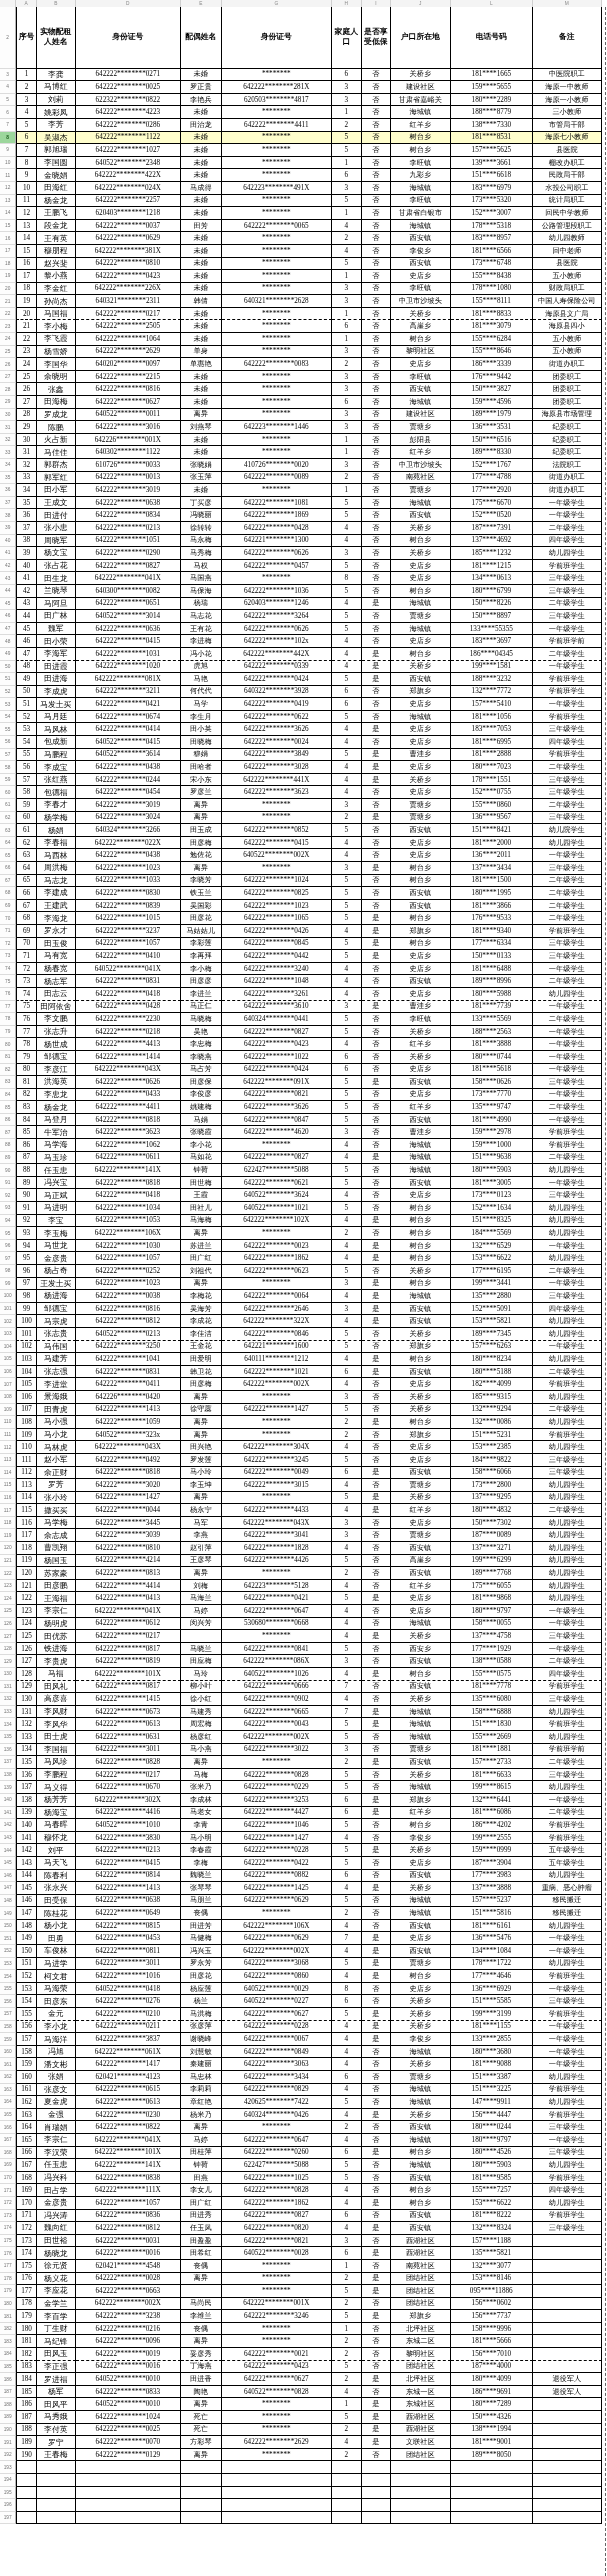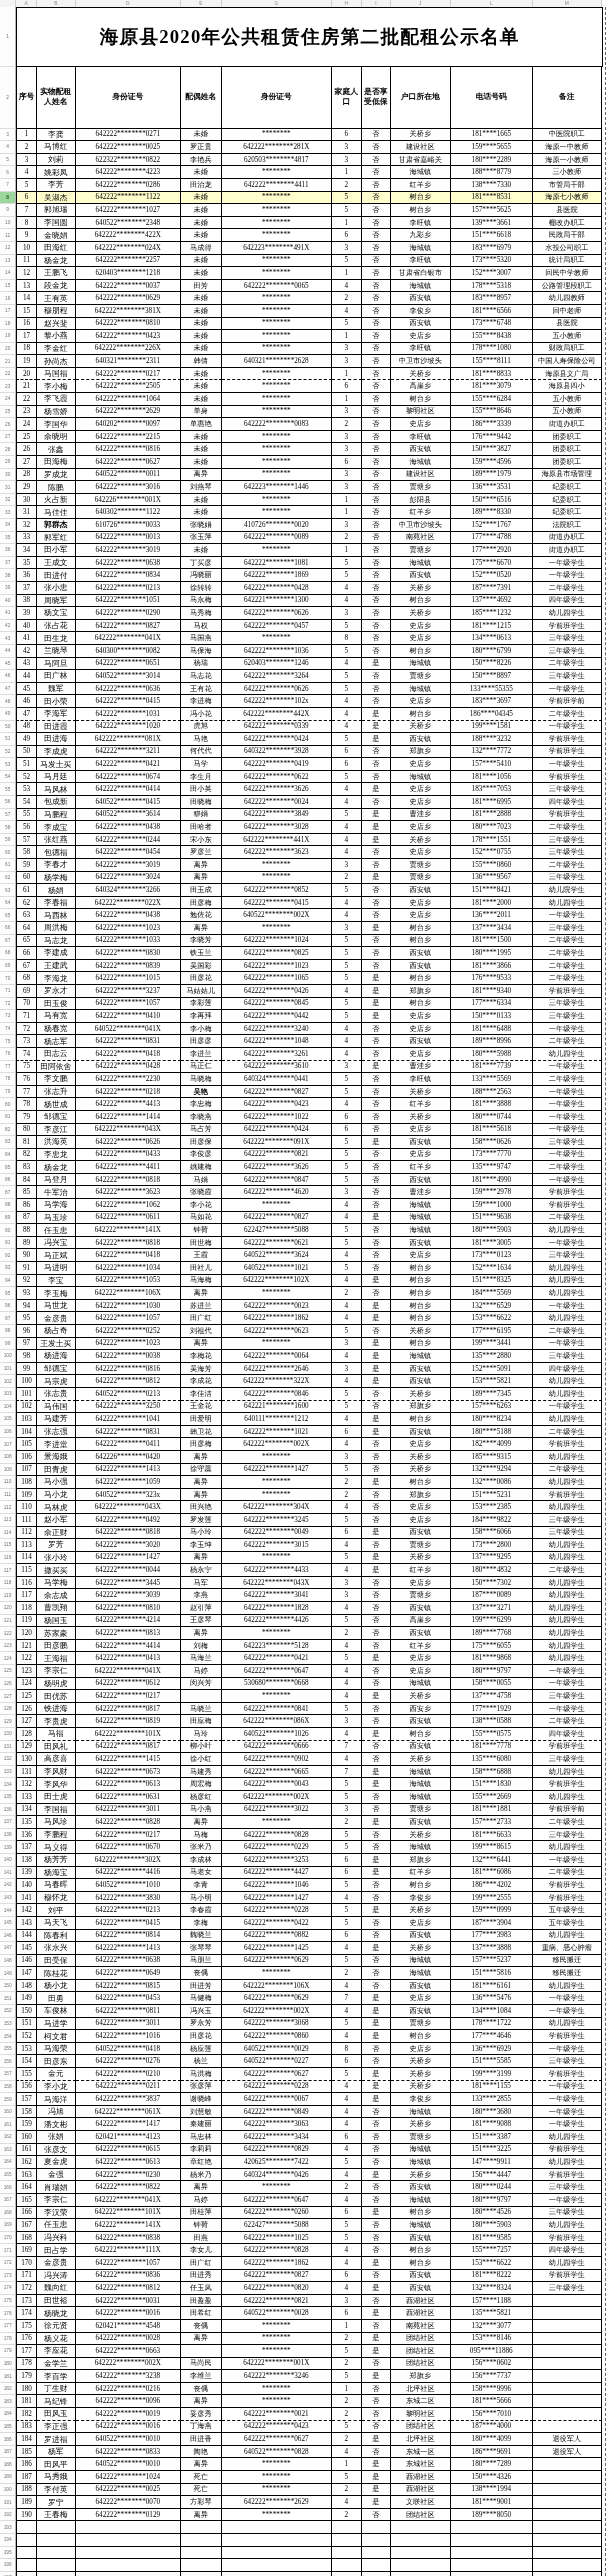--- a/index.html
+++ b/index.html
@@ -45,24 +45,20 @@
       <div class="lcell" style="width: 105px;">D</div>
       <div class="lcell" style="width: 41px;">E</div>
       <div class="lcell" style="width: 110px;">G</div>
       <div class="lcell" style="width: 30px;">H</div>
       <div class="lcell" style="width: 29px;">I</div>
       <div class="lcell" style="width: 60px;">J</div>
       <div class="lcell" style="width: 82px;">L</div>
       <div class="lcell" style="width: 69px;">M</div>
     </div>
   <div class="rows" id="rows">
-      <div class="row" style="height: 60px;">
-        <div class="gut" style="height: 60px;">1</div>
-        <div class="title-cell" style="width: 587px; height: 60px;">海原县2020年公共租赁住房第二批配租公示名单</div>
-      </div>
       <div class="row hdr" style="height: 62px;">
         <div class="gut" style="height: 62px;">2</div>
         <div class="cell first" style="width: 20.5px; height: 62px; white-space: normal;">序号</div>
         <div class="cell" style="width: 39px; height: 62px; white-space: normal;">实物配租人姓名</div>
         <div class="cell" style="width: 105px; height: 62px; white-space: normal;">身份证号</div>
         <div class="cell thick-r" style="width: 41px; height: 62px; white-space: normal;">配偶姓名</div>
         <div class="cell thick-r" style="width: 110px; height: 62px; white-space: normal;">身份证号</div>
         <div class="cell" style="width: 30px; height: 62px; white-space: normal;">家庭人口</div>
         <div class="cell" style="width: 29px; height: 62px; white-space: normal;">是否享受低保</div>
         <div class="cell" style="width: 60px; height: 62px; white-space: normal;">户口所在地</div>
@@ -468,21 +464,21 @@
         <div class="cell thick-r" style="width: 110px; height: 12.6px;">********</div>
         <div class="cell" style="width: 30px; height: 12.6px;">1</div>
         <div class="cell" style="width: 29px; height: 12.6px;">否</div>
         <div class="cell" style="width: 60px; height: 12.6px;">红羊乡</div>
         <div class="cell" style="width: 82px; height: 12.6px;">189****8330</div>
         <div class="cell last" style="width: 69px; height: 12.6px;">纪委职工</div>
       </div>
       <div class="row" style="height: 12.6px;">
         <div class="gut" style="height: 12.6px;">34</div>
         <div class="cell first" style="width: 20.5px; height: 12.6px;">32</div>
-        <div class="cell c-name" style="width: 39px; height: 12.6px; font-weight: bold;">郭群杰</div>
+        <div class="cell c-name" style="width: 39px; height: 12.6px;">郭群杰</div>
         <div class="cell" style="width: 105px; height: 12.6px;">610726********0033</div>
         <div class="cell thick-r" style="width: 41px; height: 12.6px;">张晓娟</div>
         <div class="cell thick-r" style="width: 110px; height: 12.6px;">410726********0020</div>
         <div class="cell" style="width: 30px; height: 12.6px;">3</div>
         <div class="cell" style="width: 29px; height: 12.6px;">否</div>
         <div class="cell" style="width: 60px; height: 12.6px;">中卫市沙坡头</div>
         <div class="cell" style="width: 82px; height: 12.6px;">152****1767</div>
         <div class="cell last" style="width: 69px; height: 12.6px;">法院职工</div>
       </div>
       <div class="row" style="height: 12.6px;">
@@ -1055,21 +1051,21 @@
         <div class="cell" style="width: 29px; height: 12.6px;">否</div>
         <div class="cell" style="width: 60px; height: 12.6px;">李旺镇</div>
         <div class="cell" style="width: 82px; height: 12.6px;">133****5569</div>
         <div class="cell last" style="width: 69px; height: 12.6px;">二年级学生</div>
       </div>
       <div class="row" style="height: 12.6px;">
         <div class="gut" style="height: 12.6px;">79</div>
         <div class="cell first" style="width: 20.5px; height: 12.6px;">77</div>
         <div class="cell c-name" style="width: 39px; height: 12.6px;">张志升</div>
         <div class="cell" style="width: 105px; height: 12.6px;">642222********0218</div>
-        <div class="cell thick-r" style="width: 41px; height: 12.6px; font-weight: bold;">吴艳</div>
+        <div class="cell thick-r" style="width: 41px; height: 12.6px;">吴艳</div>
         <div class="cell thick-r" style="width: 110px; height: 12.6px;">642222********0827</div>
         <div class="cell" style="width: 30px; height: 12.6px;">5</div>
         <div class="cell" style="width: 29px; height: 12.6px;">否</div>
         <div class="cell" style="width: 60px; height: 12.6px;">关桥乡</div>
         <div class="cell" style="width: 82px; height: 12.6px;">188****2563</div>
         <div class="cell last" style="width: 69px; height: 12.6px;">一年级学生</div>
       </div>
       <div class="row" style="height: 12.6px;">
         <div class="gut" style="height: 12.6px;">80</div>
         <div class="cell first" style="width: 20.5px; height: 12.6px;">78</div>

